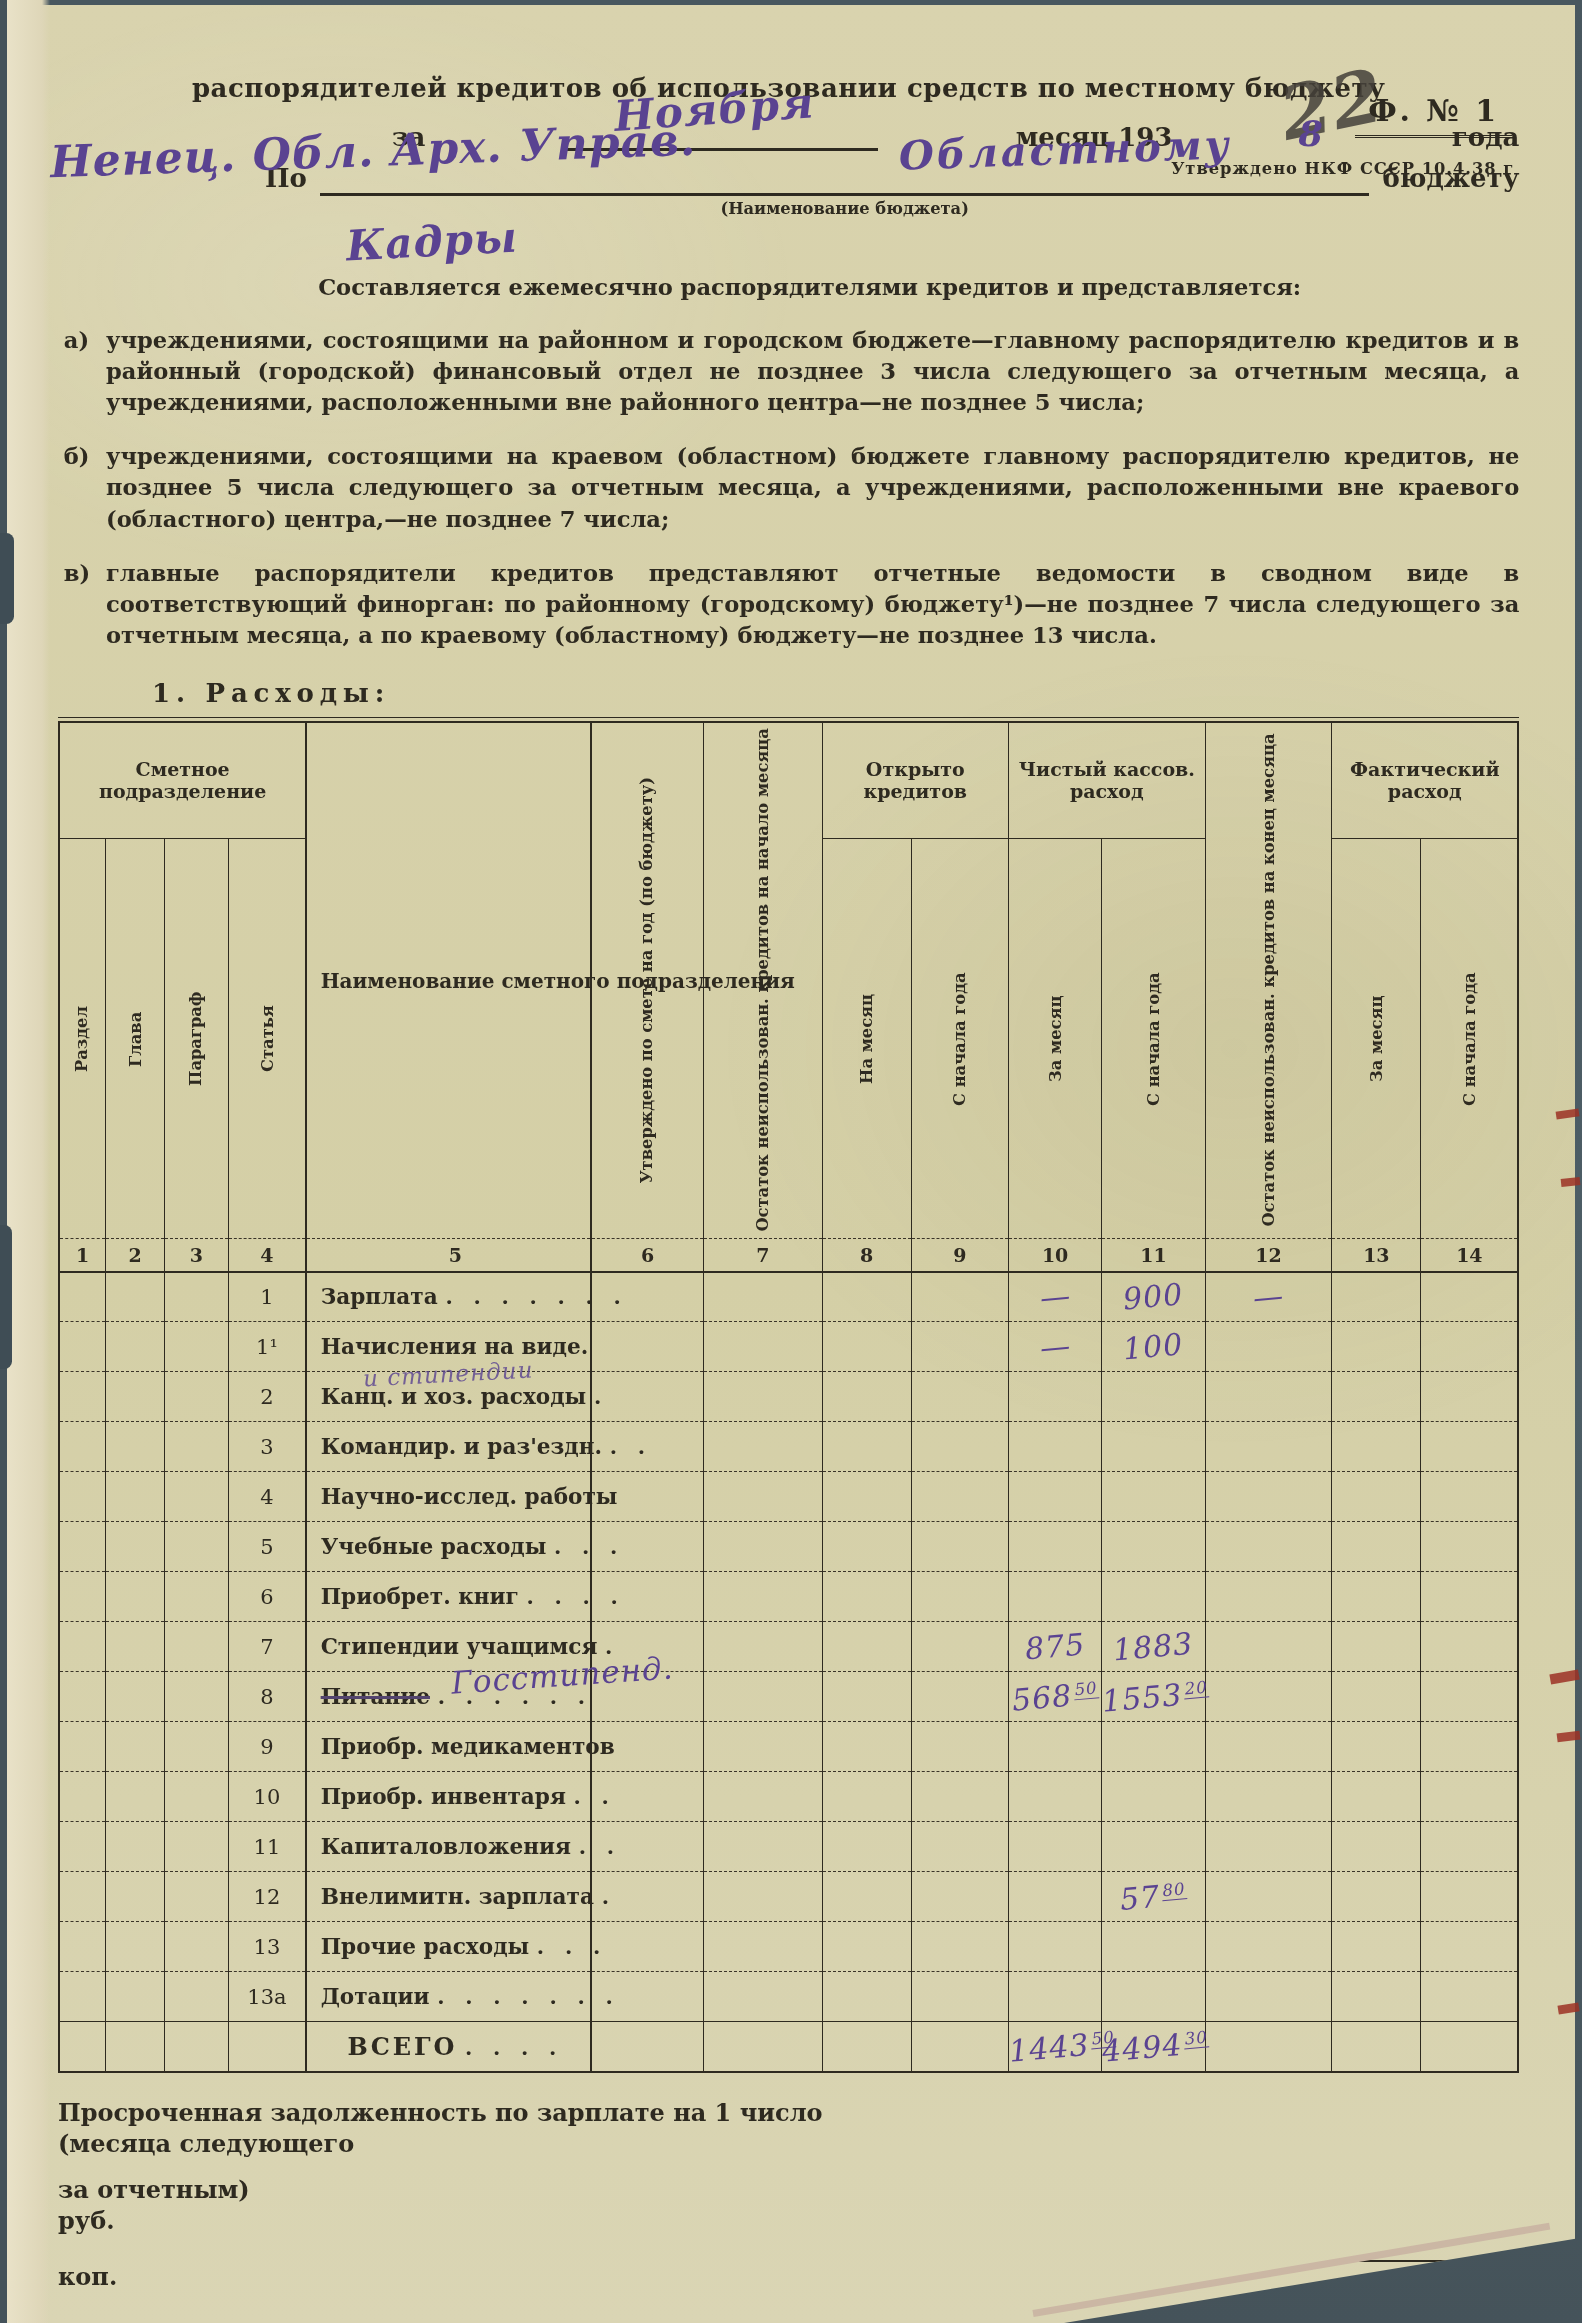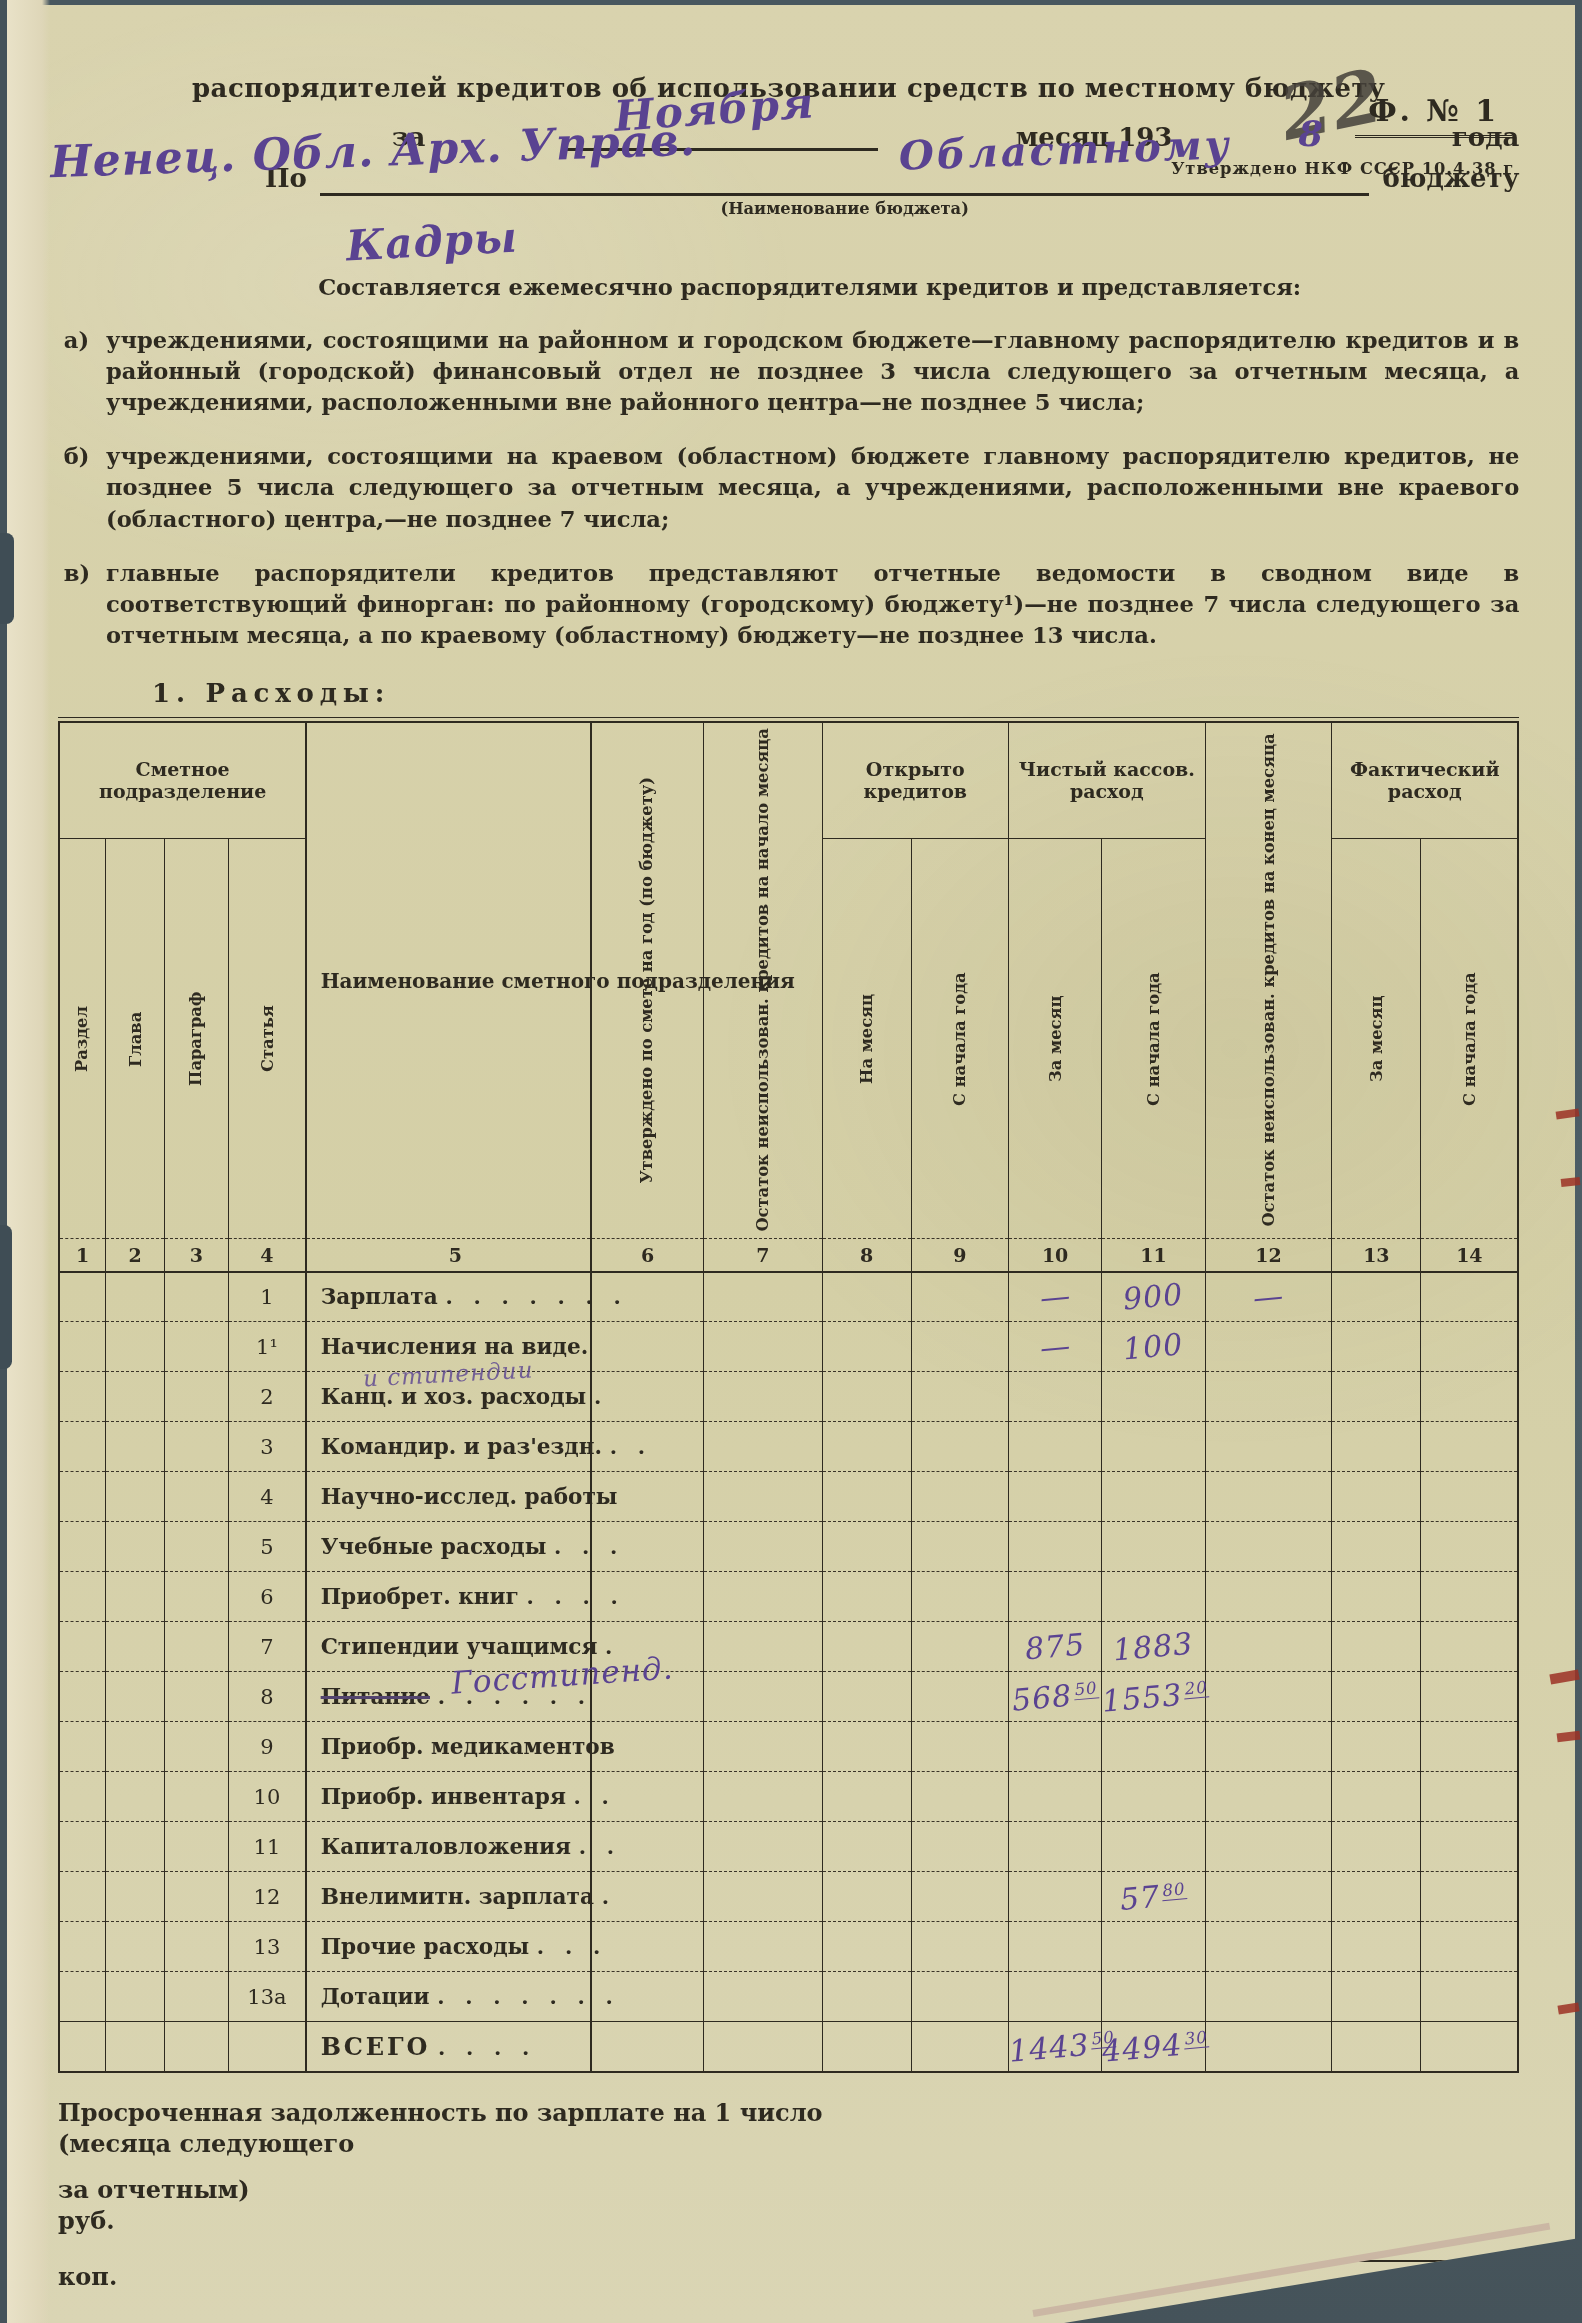--- a/index.html
+++ b/index.html
@@ -87,21 +87,21 @@
   .c-art{text-align:center;font-size:21px;}
   .c-name{padding-left:13.4px;white-space:nowrap;overflow:visible;}
   .lbl{font-weight:bold;font-size:21.6px;}
   .strike{text-decoration:line-through;text-decoration-thickness:2.9px;text-decoration-color:#53446e;}
   .leaders{font-weight:bold;letter-spacing:6.7px;margin-left:7.7px;font-size:21px;}
   .c-val{text-align:center;overflow:visible;}
   .cell-val{font-size:30px;display:inline-block;transform:rotate(-5deg);white-space:nowrap;}
   .sup{font-size:0.55em;position:relative;top:-0.6em;border-bottom:1.9px solid currentColor;padding:0 1px;margin-left:1.9px;}
   .note{position:absolute;left:56px;bottom:-15.4px;font-size:23px;opacity:.8;transform:rotate(-3deg);z-index:2;}
   .note-over{position:absolute;left:144px;top:-15.4px;font-size:31px;transform:rotate(-4deg);z-index:2;}
-  .total-row .total-name{white-space:nowrap;}
+  .total-row .total-name{text-align:center;white-space:nowrap;}
   .total-row .lbl{font-size:24px;letter-spacing:2.9px;}
   .total-row td{border-top:1.9px solid var(--ink);}
 
   .arrears{margin-top:25px;font-size:24px;font-weight:bold;}
   .ar-row{display:flex;align-items:baseline;flex-direction:column;}
   .fill{border-bottom:2.9px solid var(--ink);align-self:flex-end;height:27px;}
   .fill-1{flex:1;margin:0 11.5px;}
   .ar-row2{margin-top:17.3px;}
   .fill-2{flex:1;margin:0 13.4px;}
   .fill-3{width:163px;margin:0 13.4px;}

